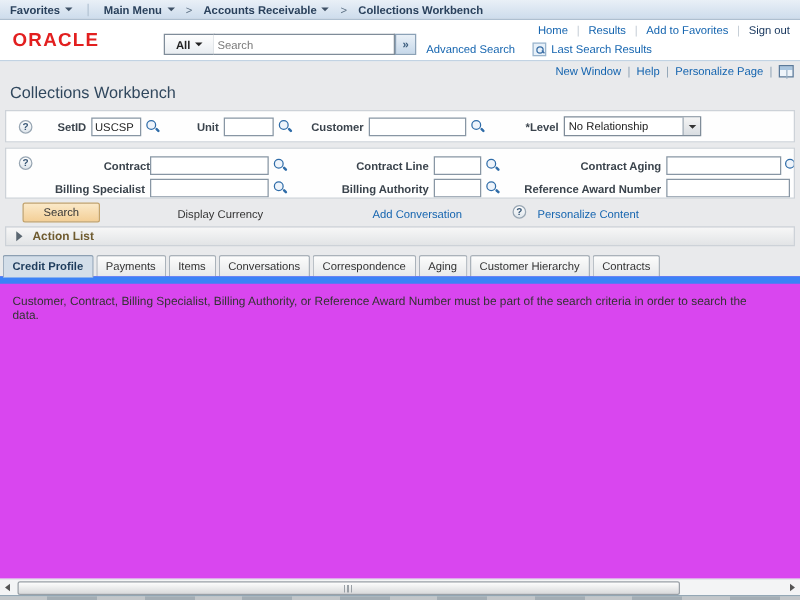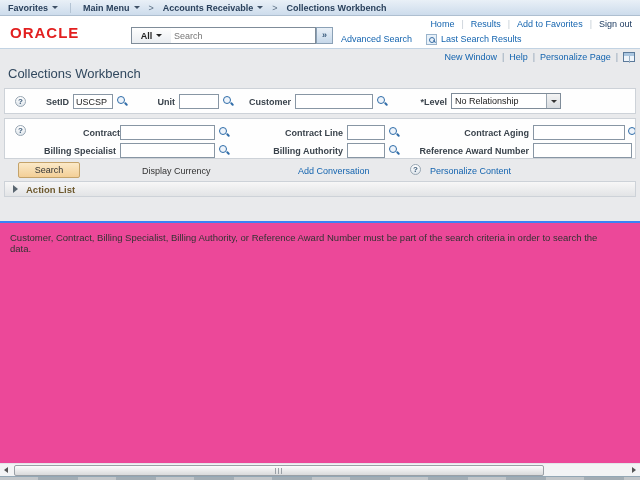--- a/index.html
+++ b/index.html
@@ -80,21 +80,21 @@
     background:linear-gradient(#f7f7f7,#e2e4e6);border:1px solid #cdd2d8;display:flex;align-items:center;cursor:pointer}
   .expander{width:0;height:0;border-left:5px solid #5a6670;border-top:4px solid transparent;border-bottom:4px solid transparent;margin-left:8px}
   .actionbar-title{font-size:9.5px;font-weight:bold;color:#6e5a2e;margin-left:8px}
 
   
   .tabs{position:absolute;left:2px;top:204px;display:flex;gap:2px;align-items:flex-end;z-index:2}
   .tab{height:17px;line-height:16px;padding:0 7px;font-size:9px;color:#333;cursor:pointer;white-space:nowrap;
     background:linear-gradient(#fcfcfc,#e7e9ea);border:1px solid #aab2ba;border-bottom:none;border-radius:2px 2px 0 0}
   .tab.active{height:18px;margin-bottom:-1px;background:#d3dee9;border-color:#8c9fb2;font-weight:bold;color:#1e3c5c}
 
-  .tabcontent{position:absolute;left:0;top:221px;width:640px;height:242px;background:#ec4899;border-top:2px solid #3b82f6}
+  .tabcontent{position:absolute;left:0;top:221px;width:640px;height:242px;background:#d946ef;border-top:6px solid #3b82f6}
   .message{position:absolute;left:10px;top:9px;font-size:9.5px;color:#333;width:610px}
 
   
   .hscroll{position:absolute;left:0;top:463px;width:640px;height:13px;background:#f3f4f5;border-top:1px solid #e2e5e8}
   .scroll-btn{position:absolute;top:0;width:13px;height:13px;background:#f3f4f5;cursor:pointer}
   .scroll-btn.left{left:0}
   .scroll-btn.right{right:0}
   .scroll-btn .arr-l{position:absolute;left:4px;top:3px;width:0;height:0;border-right:4px solid #555;border-top:3px solid transparent;border-bottom:3px solid transparent}
   .scroll-btn .arr-r{position:absolute;left:5px;top:3px;width:0;height:0;border-left:4px solid #555;border-top:3px solid transparent;border-bottom:3px solid transparent}
   .thumb{position:absolute;left:14px;top:1px;width:530px;height:11px;background:linear-gradient(#fdfdfd,#d9dadb);
@@ -218,20 +218,30 @@
   <span class="plain-txt" style="left:142px;top:166px">Display Currency</span>
   <span class="act-link link" style="left:298px;top:166px">Add Conversation</span>
   <span class="help" style="left:410px;top:164px"></span>
   <span class="act-link link" style="left:430px;top:166px">Personalize Content</span>
 
   <div class="actionbar">
     <span class="expander"></span>
     <span class="actionbar-title">Action List</span>
   </div>
 
+  <div class="tabs">
+    <span class="tab active">Credit Profile</span>
+    <span class="tab">Payments</span>
+    <span class="tab">Items</span>
+    <span class="tab">Conversations</span>
+    <span class="tab">Correspondence</span>
+    <span class="tab">Aging</span>
+    <span class="tab">Customer Hierarchy</span>
+    <span class="tab">Contracts</span>
+  </div>
 
   <div class="tabcontent">
     <div class="message">Customer, Contract, Billing Specialist, Billing Authority,  or Reference Award Number must be part of the search criteria in order to search the data.</div>
   </div>
 
   <div class="hscroll">
     <span class="scroll-btn left">
         <span class="arr-l"></span>
       </span>
     <span class="thumb"></span>

